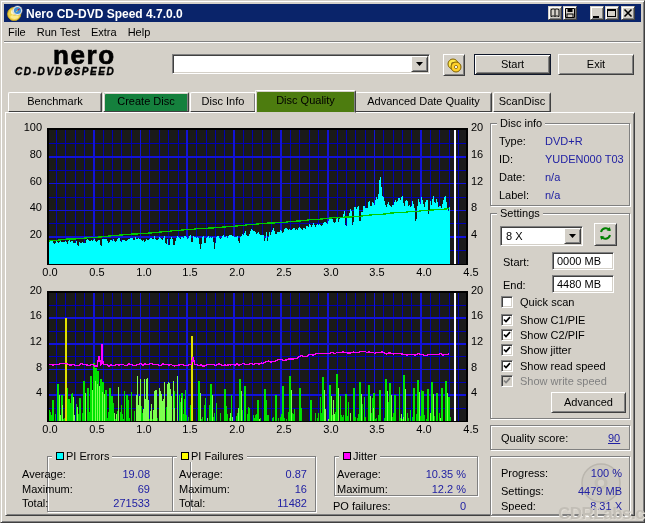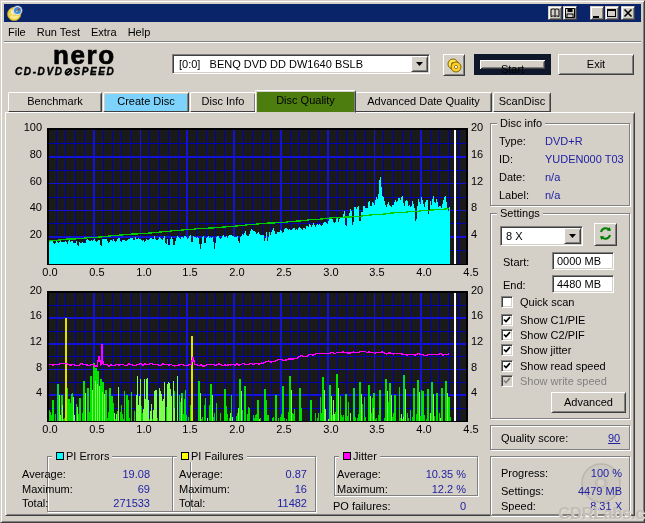--- a/index.html
+++ b/index.html
@@ -31,20 +31,21 @@
  <svg class="abs" style="left:3px;top:1px" width="16" height="16" viewBox="0 0 16 16">
   <circle cx="7.2" cy="9" r="6.6" fill="#f0d44e"></circle>
       <circle cx="7.2" cy="9" r="6.6" fill="none" stroke="#c8a418" stroke-width="0.9"></circle>
   <circle cx="6.5" cy="7" r="2.6" fill="#fdf6c0"></circle>
       <path d="M3,12 A6,6 0 0 0 12,12 L10,10 A3.4,3.4 0 0 1 5,10 Z" fill="#fdf0a0" opacity="0.8"></path>
   <circle cx="10.5" cy="5.5" r="4.6" fill="#fff" stroke="#b0b0b0" stroke-width="0.6"></circle>
   <circle cx="10.5" cy="5.5" r="3.6" fill="#3f8fd4"></circle>
   <path d="M10.5,5.5 L12.6,3.6" stroke="#d02020" stroke-width="1.1"></path>
   <path d="M10.5,5.5 L9.2,7.2" stroke="#ffe040" stroke-width="0.9"></path>
  </svg>
+ <div class="titletxt">Nero CD-DVD Speed 4.7.0.0</div>
  <div class="tbtn" style="left:544px">
   <svg width="12" height="12" viewBox="0 0 12 12">
         <path d="M2,2.5 C4,1.8 5,1.8 6,2.5 C7,1.8 8,1.8 10,2.5 L10,9.5 C8,8.8 7,8.8 6,9.5 C5,8.8 4,8.8 2,9.5 Z M6,2.5 L6,9.5" fill="none" stroke="#000" stroke-width="1"></path>
       </svg>
  </div>
  <div class="tbtn" style="left:559px">
   <svg width="12" height="12" viewBox="0 0 12 12">
         <path d="M1.5,1.5 H10.5 V10.5 H1.5 Z" fill="none" stroke="#000" stroke-width="1"></path>
         <rect x="3.5" y="1.5" width="5" height="3.5" fill="#000"></rect>
         <rect x="3" y="7" width="6" height="3.5" fill="none" stroke="#000" stroke-width="1"></rect>
@@ -62,49 +63,48 @@
       </svg></div>
 </div>
 
 <div class="abs menu"><span>File</span><span>Run Test</span><span>Extra</span><span>Help</span></div>
 <div class="abs" style="left:4px;top:41px;width:637px;height:2px;border-top:1px solid #808080;border-bottom:1px solid #fff;"></div>
 
 <div class="abs" style="left:53px;top:40px;font-weight:bold;font-size:26px;letter-spacing:1.6px;-webkit-text-stroke:0.7px #000;">nero</div>
 <div class="abs" style="left:15px;top:66px;font-weight:bold;font-style:italic;font-size:10px;letter-spacing:1.6px;-webkit-text-stroke:0.4px #000;">CD-DVD⊘SPEED</div>
 
 <div class="abs sunken" style="left:172px;top:54px;width:258px;height:20px;">
- <div class="abs" style="left:6px;top:3px;">[0:0]&nbsp;&nbsp; BENQ DVD DD DW1640 BSLB</div>
  <div class="raised abs" style="right:1px;top:1px;width:17px;height:16px;">
   <svg width="15" height="14" viewBox="0 0 15 14">
         <path d="M4,5 L11,5 L7.5,9 Z" fill="#000"></path>
       </svg>
  </div>
 </div>
 
 <div class="btn" style="left:443px;top:54px;width:22px;height:22px;">
  <svg width="18" height="18" viewBox="0 0 18 18" style="margin-top:1px">
   <circle cx="8" cy="8" r="5" fill="#ffe84a" stroke="#806000" stroke-width="1"></circle>
       <circle cx="8" cy="8" r="1.6" fill="#fff" stroke="#806000" stroke-width="0.8"></circle>
   <circle cx="11" cy="11" r="5" fill="#ffd02a" stroke="#806000" stroke-width="1"></circle>
       <circle cx="11" cy="11" r="1.6" fill="#fff" stroke="#806000" stroke-width="0.8"></circle>
  </svg>
 </div>
 
-<div class="btn" style="left:474px;top:54px;width:77px;height:21px;border:6px solid #0f172a;box-shadow:inset 1px 1px 0 #fff,inset -1px -1px 0 #404040,inset 2px 2px 0 #d4d0c8,inset -2px -2px 0 #808080;">
+<div class="btn" style="left:474px;top:54px;width:77px;height:21px;border:1px solid #0f172a;box-shadow:inset 1px 1px 0 #fff,inset -1px -1px 0 #404040,inset 2px 2px 0 #d4d0c8,inset -2px -2px 0 #808080;">
     <div style="margin-top:3px">Start</div>
   </div>
 <div class="btn" style="left:558px;top:54px;width:76px;height:21px;">
     <div style="margin-top:3px">Exit</div>
   </div>
 
 <div class="abs" style="left:5px;top:112px;width:630px;height:404px;background:#d4d0c8;border:1px solid;border-color:#fff #404040 #404040 #fff;box-shadow:inset 1px 1px 0 #d4d0c8,inset -1px -1px 0 #808080;"></div>
 <div class="abs" style="left:8px;top:92px;width:94px;height:20px;background:#d4d0c8;border:1px solid;border-color:#fff #404040 #404040 #fff;box-shadow:inset 1px 1px 0 #d4d0c8,inset -1px 0 0 #808080;border-radius:2px 2px 0 0;text-align:center;">
     <div style="margin-top:2px">Benchmark</div>
   </div>
-<div class="abs" style="left:103px;top:92px;width:86px;height:20px;background:#7dd3fc;border:1px solid;border-color:#fff #404040 #404040 #fff;box-shadow:inset 1px 1px 0 #d4d0c8,inset -1px 0 0 #808080;border-radius:2px 2px 0 0;text-align:center;">
+<div class="abs" style="left:103px;top:92px;width:86px;height:20px;background:#15803d;border:1px solid;border-color:#fff #404040 #404040 #fff;box-shadow:inset 1px 1px 0 #d4d0c8,inset -1px 0 0 #808080;border-radius:2px 2px 0 0;text-align:center;">
     <div style="margin-top:2px">Create Disc</div>
   </div>
 <div class="abs" style="left:190px;top:92px;width:66px;height:20px;background:#d4d0c8;border:1px solid;border-color:#fff #404040 #404040 #fff;box-shadow:inset 1px 1px 0 #d4d0c8,inset -1px 0 0 #808080;border-radius:2px 2px 0 0;text-align:center;">
     <div style="margin-top:2px">Disc Info</div>
   </div>
 <div class="abs" style="left:255px;top:90px;width:101px;height:23px;background:#4d7c0f;border:1px solid;border-color:#fff #404040 #d4d0c8 #fff;box-shadow:inset 1px 1px 0 #d4d0c8,inset -1px 0 0 #808080;border-radius:2px 2px 0 0;z-index:5;text-align:center;">
     <div style="margin-top:3px">Disc Quality</div>
   </div>
 <div class="abs" style="left:355px;top:92px;width:137px;height:20px;background:#d4d0c8;border:1px solid;border-color:#fff #404040 #404040 #fff;box-shadow:inset 1px 1px 0 #d4d0c8,inset -1px 0 0 #808080;border-radius:2px 2px 0 0;text-align:center;">
     <div style="margin-top:2px">Advanced Date Quality</div>

